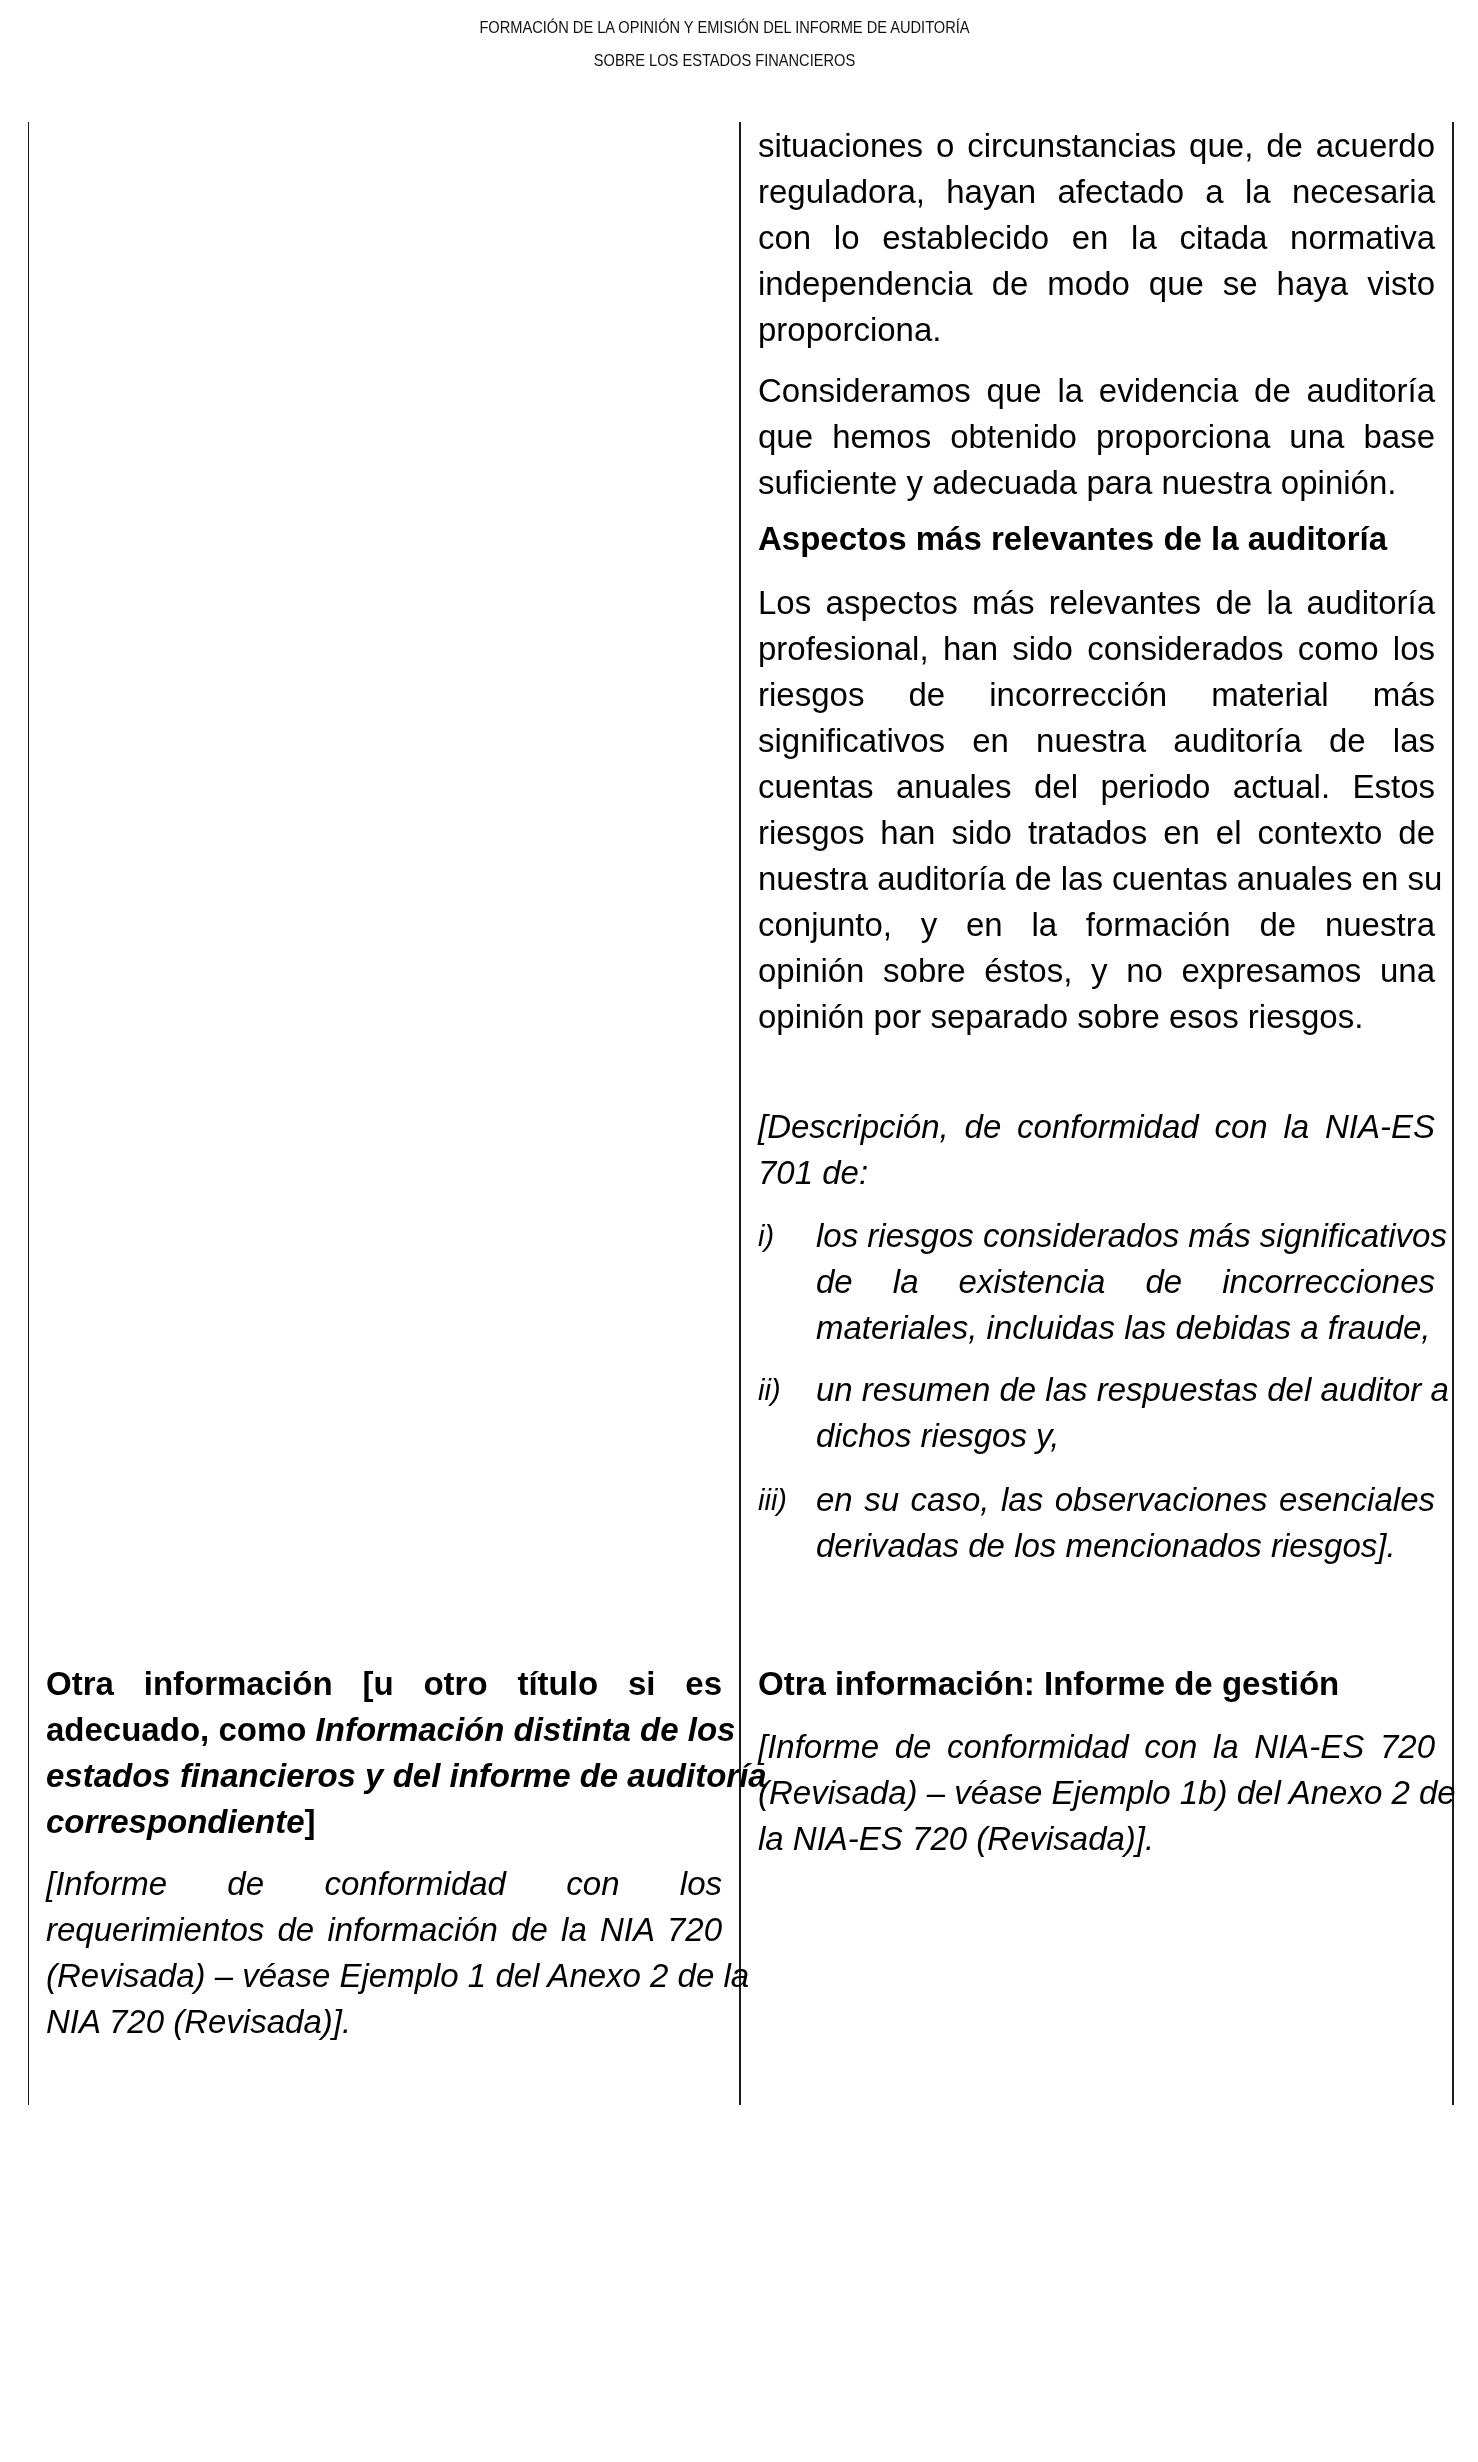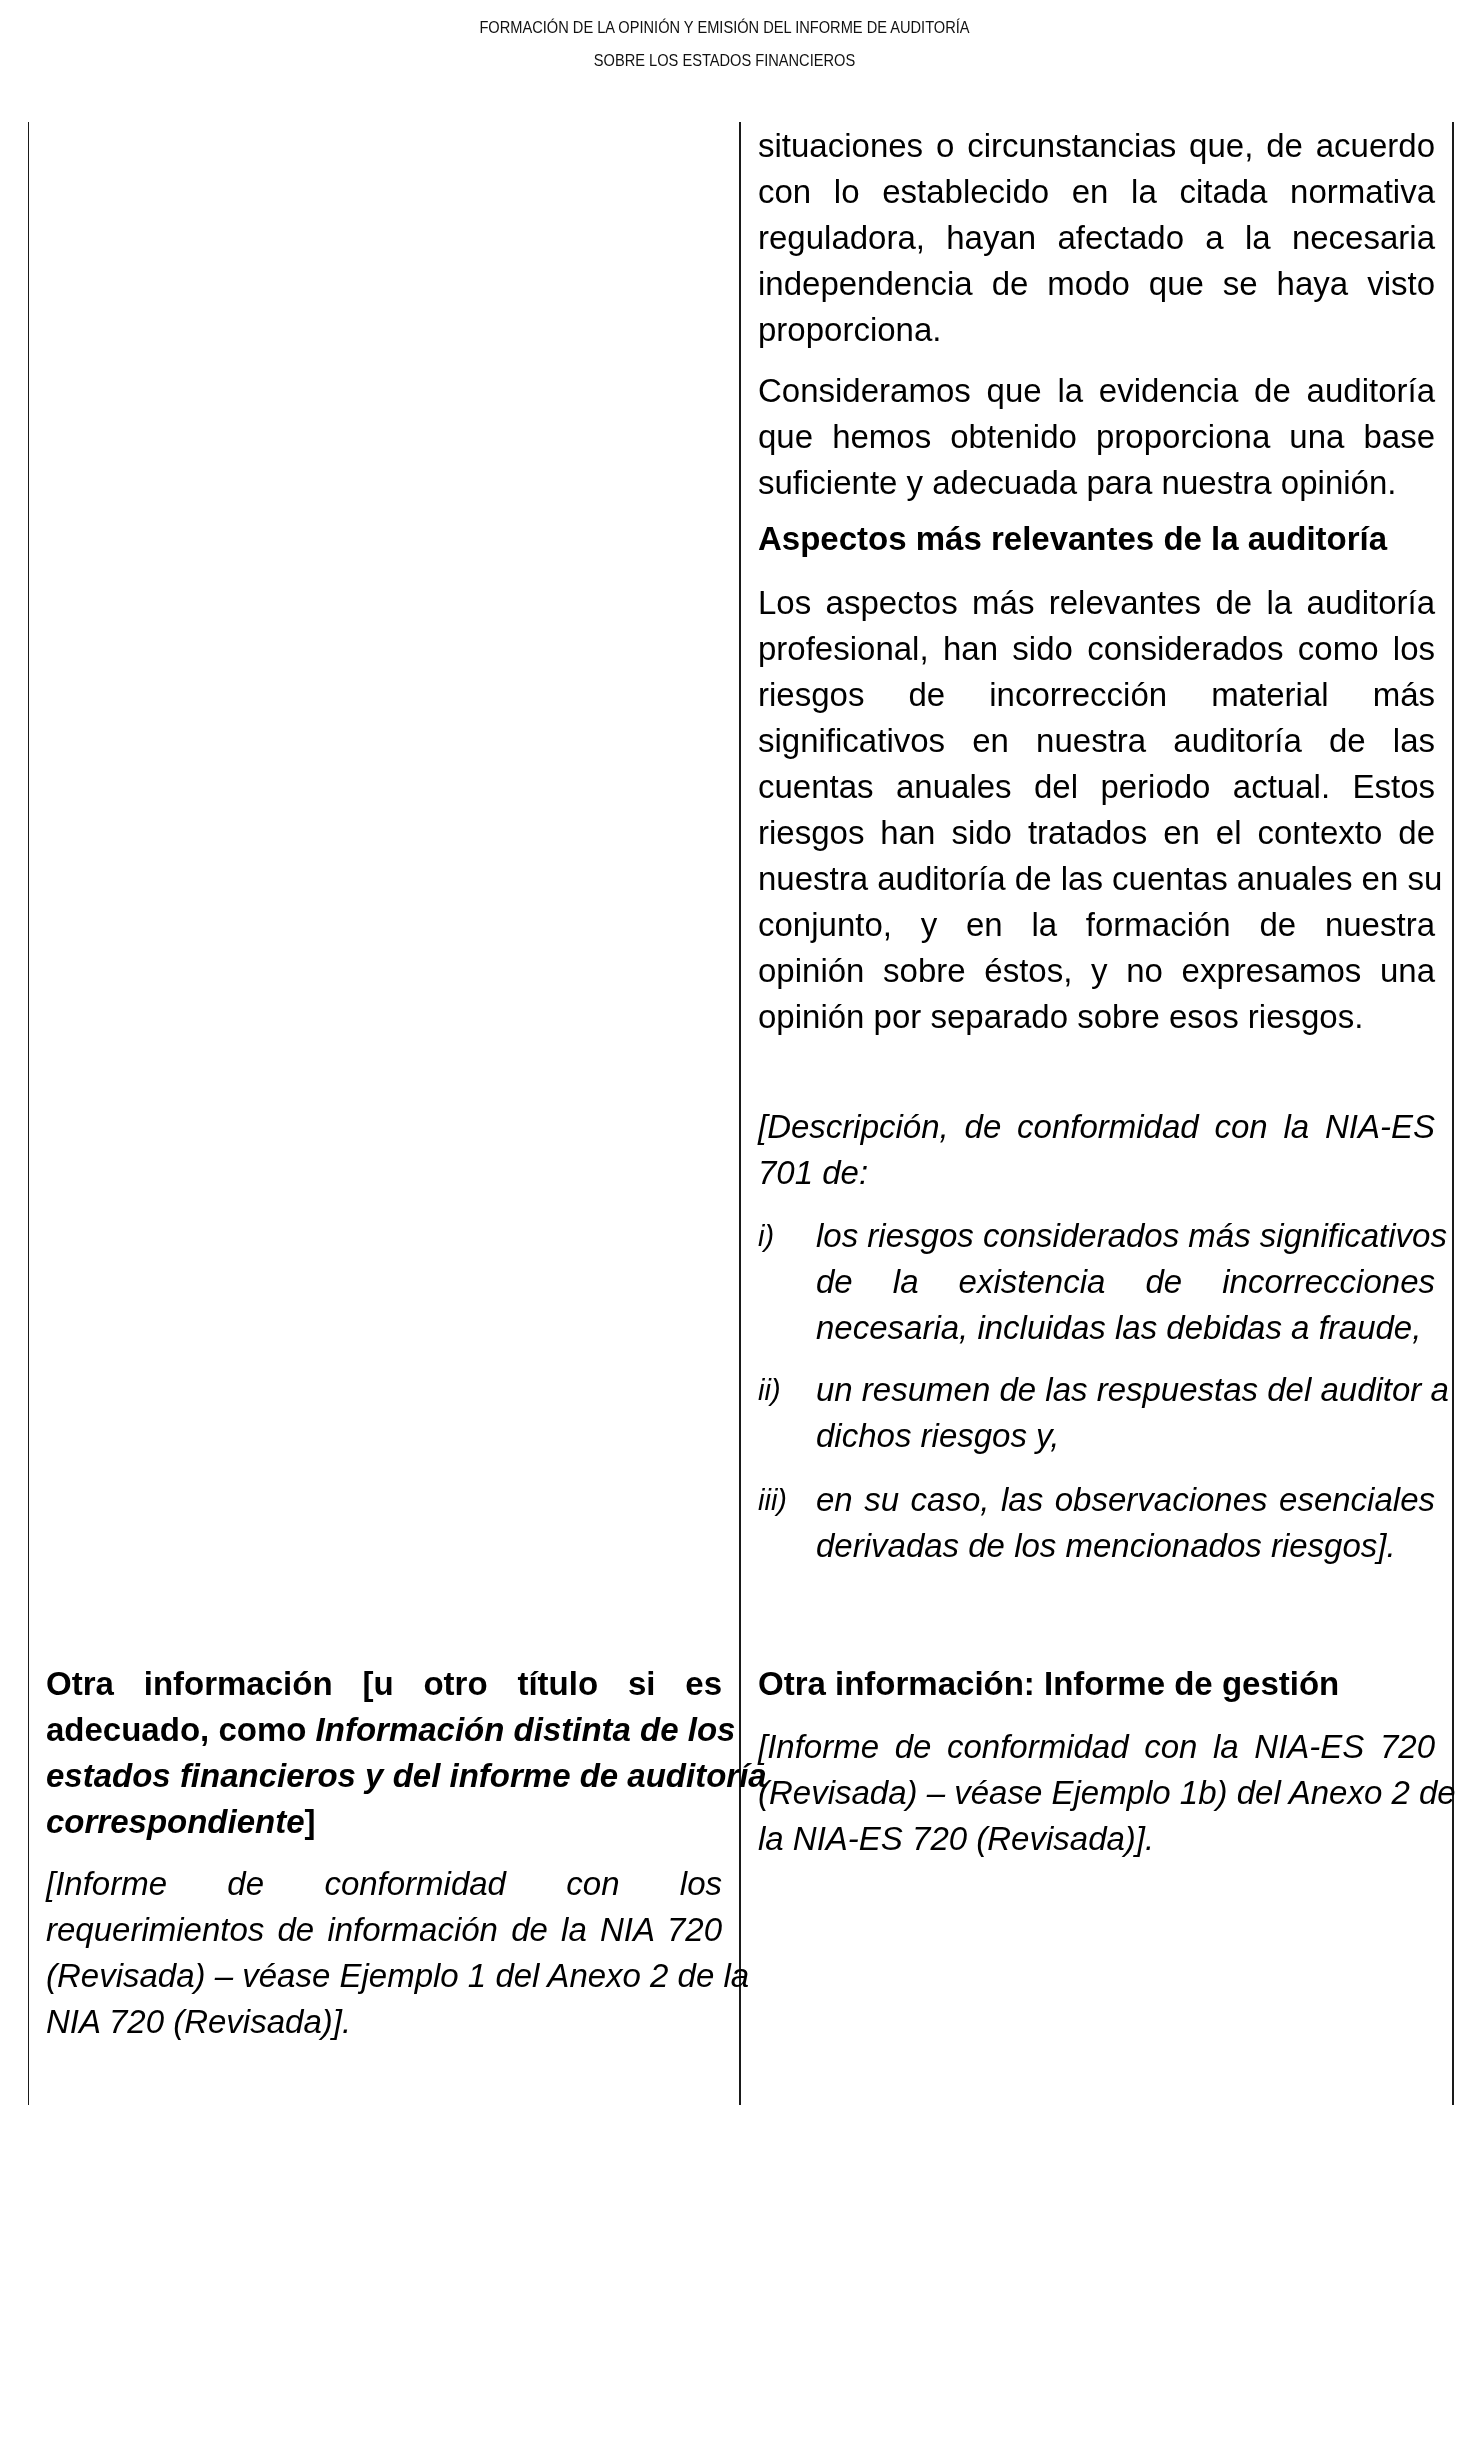--- a/index.html
+++ b/index.html
@@ -46,22 +46,22 @@
   <span class="hline">FORMACIÓN DE LA OPINIÓN Y EMISIÓN DEL INFORME DE AUDITORÍA</span>
   <span class="hline">SOBRE LOS ESTADOS FINANCIEROS</span>
 </div>
 
 <div class="rule" style="left:27.5px"></div>
 <div class="rule" style="left:739px"></div>
 <div class="rule" style="left:1452px"></div>
 
 <div class="block col-right" style="top:123px">
   <span class="line">situaciones o circunstancias que, de acuerdo</span>
+  <span class="line">reguladora, hayan afectado a la necesaria</span>
   <span class="line">con lo establecido en la citada normativa</span>
-  <span class="line">reguladora, hayan afectado a la necesaria</span>
   <span class="line">independencia de modo que se haya visto</span>
   <span class="line last">proporciona.</span>
 </div>
 
 <div class="block col-right" style="top:368px">
   <span class="line">Consideramos que la evidencia de auditoría</span>
   <span class="line">que hemos obtenido proporciona una base</span>
   <span class="line last">suficiente y adecuada para nuestra opinión.</span>
 </div>
 
@@ -85,21 +85,21 @@
 <div class="block col-right italic" style="top:1104px">
   <span class="line">[Descripción, de conformidad con la NIA-ES</span>
   <span class="line last">701 de:</span>
 </div>
 
 <div class="list-item col-right italic" style="top:1213px; height:138px">
   <span class="marker">i)</span>
   <div class="body">
     <span class="line">los riesgos considerados más significativos</span>
     <span class="line">de la existencia de incorrecciones</span>
-    <span class="line last">necesaria, incluidas las debidas a fraude,</span>
+    <span class="line last">materiales, incluidas las debidas a fraude,</span>
   </div>
 </div>
 
 <div class="list-item col-right italic" style="top:1367px; height:92px">
   <span class="marker">ii)</span>
   <div class="body">
     <span class="line">un resumen de las respuestas del auditor a</span>
     <span class="line last">dichos riesgos y,</span>
   </div>
 </div>

